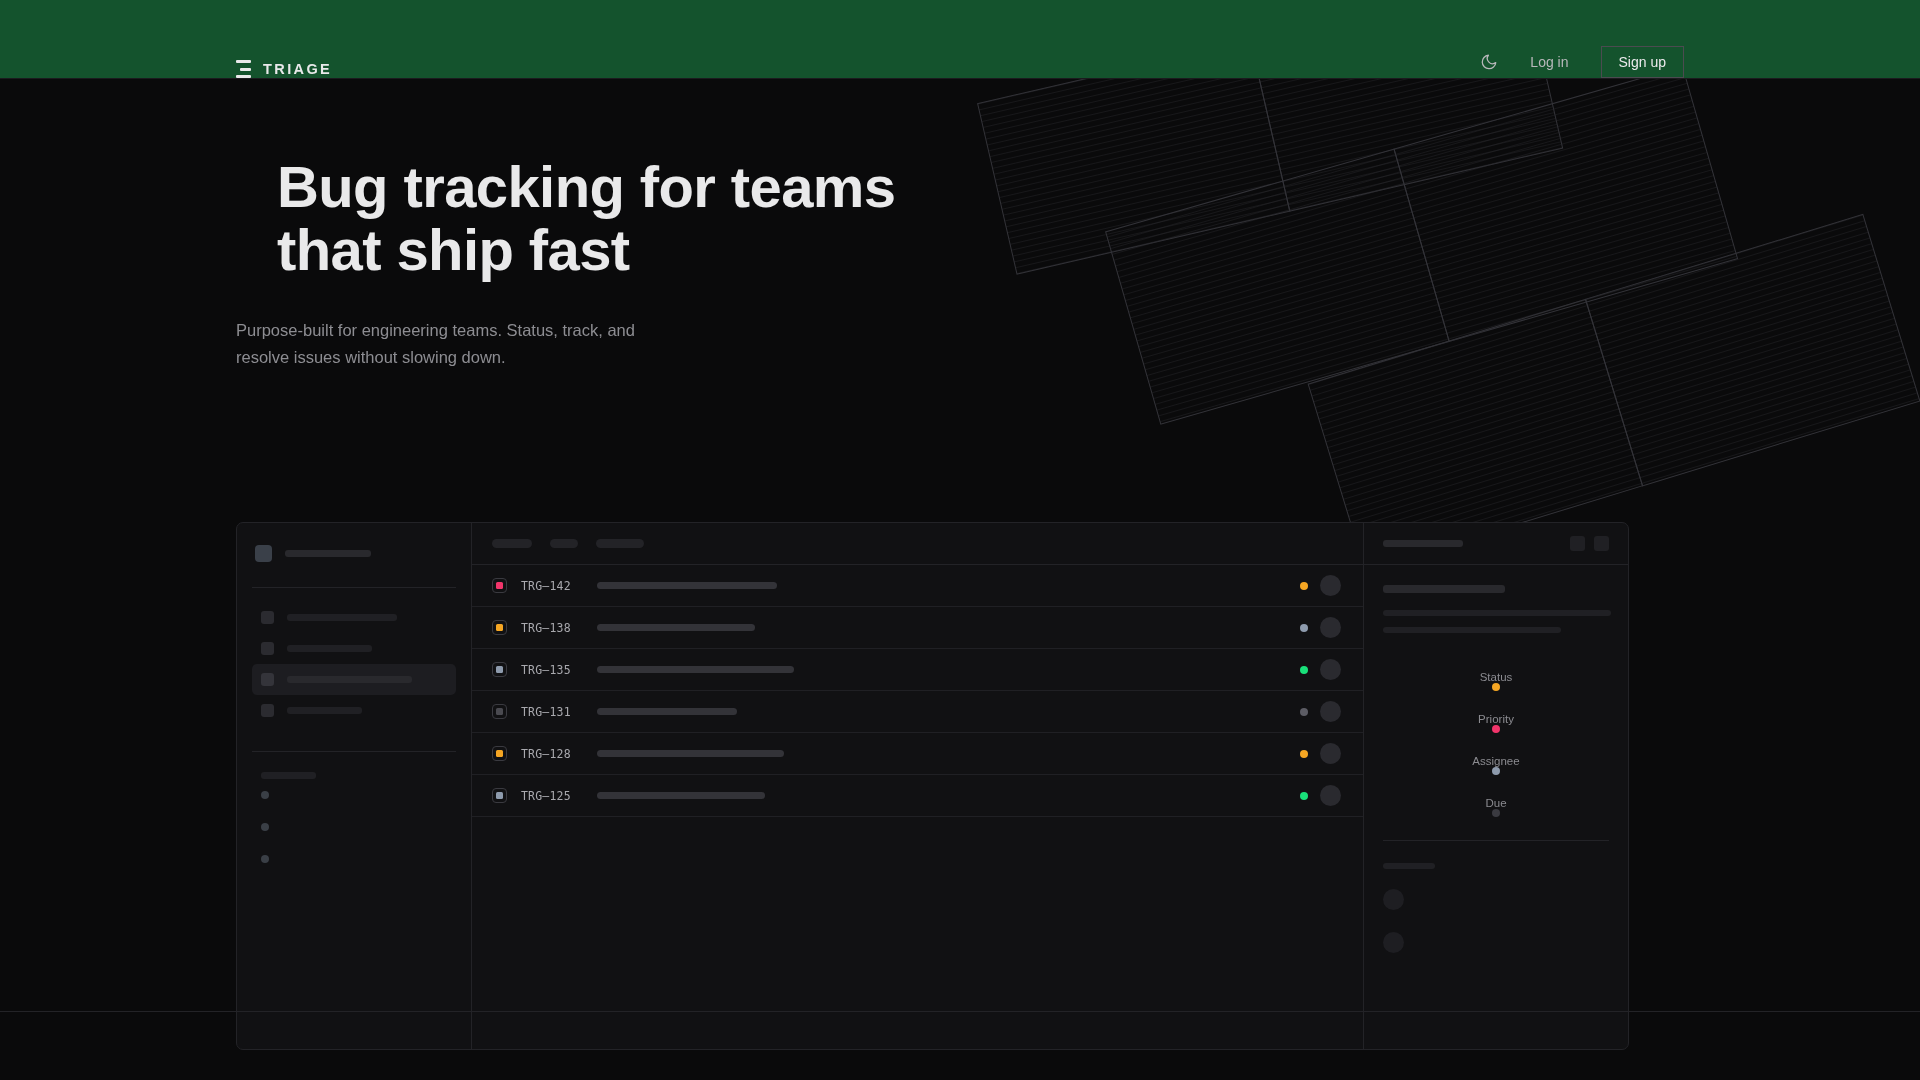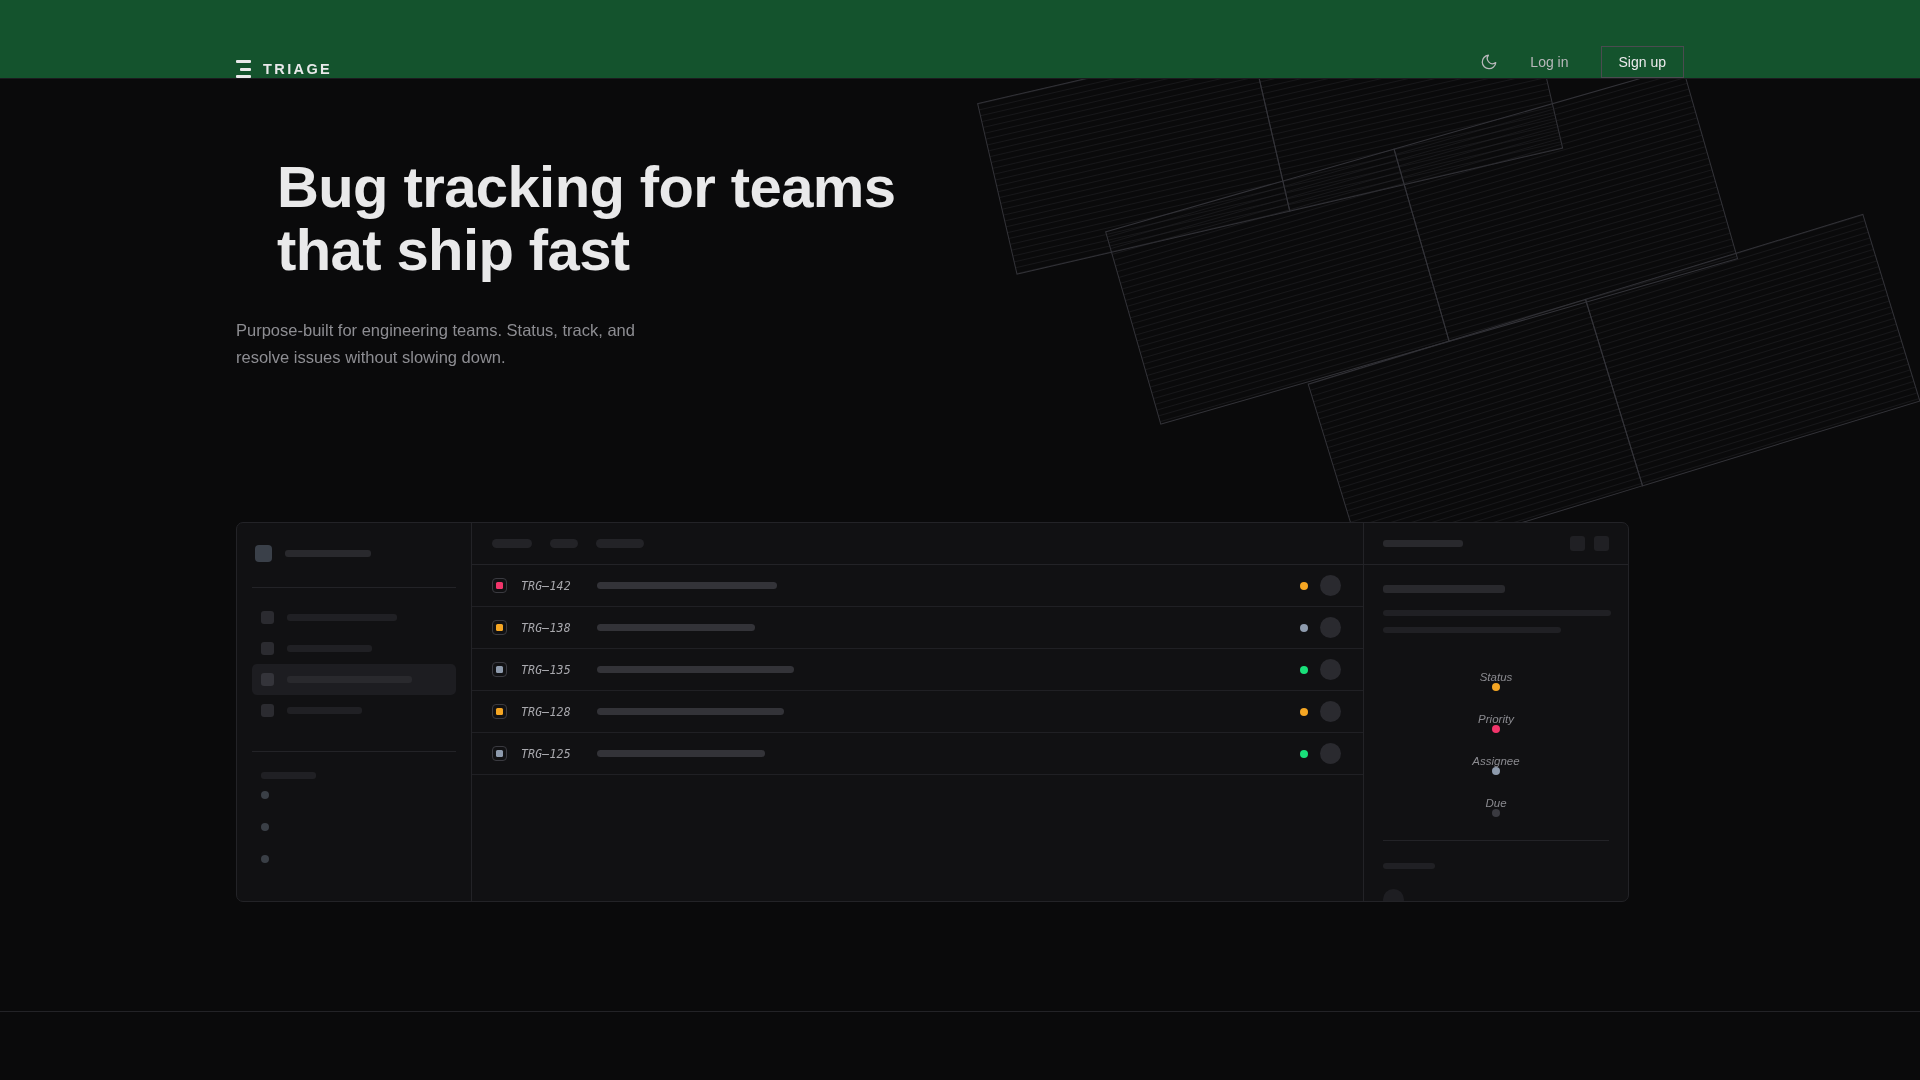--- a/index.html
+++ b/index.html
@@ -121,27 +121,26 @@
   }
   .btn-cta .arrow { font-size: 15px; line-height: 1; }
 
   
   .mockup {
     position: absolute;
     z-index: 4;
     left: 236px;
     top: 522px;
     width: 1393px;
-    height: 380px;
+    height: 528px;
     background: #111113;
     border: 1px solid #232327;
     border-radius: 7px;
     display: flex;
     overflow: hidden;
-    font-style: italic;
   }
 
   
   .mk-sidebar {
     width: 235px;
     flex: 0 0 235px;
     border-right: 1px solid #232327;
     padding: 18px 15px 0 15px;
   }
   .sb-head { display: flex; align-items: center; gap: 13px; padding: 4px 3px 0 3px; }
@@ -395,20 +394,31 @@
             </span>
             <span class="row-id">TRG–135</span>
             <span class="row-title" style="width:197px"></span>
             <span class="row-right">
               <span class="sdot" style="background:#19e07a"></span>
               <span class="avatar-sm"></span>
             </span>
           </div>
           <div class="row">
             <span class="row-icon">
+              <i style="background:#4a4a50"></i>
+            </span>
+            <span class="row-id">TRG–131</span>
+            <span class="row-title" style="width:140px"></span>
+            <span class="row-right">
+              <span class="sdot" style="background:#5c5c64"></span>
+              <span class="avatar-sm"></span>
+            </span>
+          </div>
+          <div class="row">
+            <span class="row-icon">
               <i style="background:#f5a623"></i>
             </span>
             <span class="row-id">TRG–128</span>
             <span class="row-title" style="width:187px"></span>
             <span class="row-right">
               <span class="sdot" style="background:#f5a623"></span>
               <span class="avatar-sm"></span>
             </span>
           </div>
           <div class="row">

